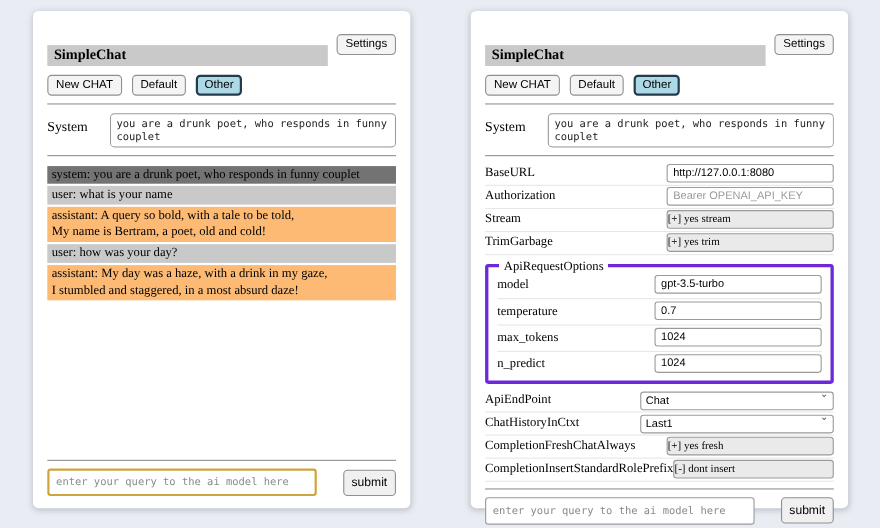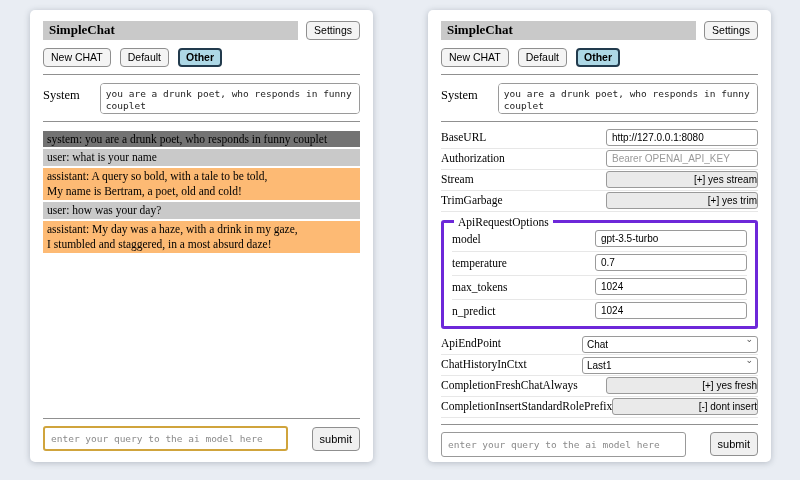--- a/index.html
+++ b/index.html
@@ -11,28 +11,28 @@
     background:#ffffff; border-radius:5px;
     box-shadow:0 1px 6px rgba(50,60,80,.28);
     padding:11px 13px; display:flex; flex-direction:column;
   }
   #chat-panel { left:30px; }
   #settings-panel { left:428px; }
 
   .titlebar { display:flex; align-items:center; gap:8px; }
   .title {
     flex:1; background:#c9c9c9; font-weight:bold; font-size:13px;
-    padding:2px 6px; line-height:1.15; color:#000;
+    padding:2px 6px; line-height:1.15; color:#000;margin-top:20px;
   }
   .tbtn {
     font-family:"Liberation Sans", sans-serif; font-size:10.5px; color:#000;
     background:#f4f4f4; border:1px solid #8f8f8f; border-radius:4px;
     padding:2px 7px; line-height:1.2; cursor:pointer; white-space:nowrap;
   }
-  .tbtn.active { background:#add8e6; border:2px solid #223b4d; padding:1px 6px;font-weight:bold; }
+  .tbtn.active { background:#add8e6; border:2px solid #223b4d; padding:1px 6px; }
 
   .toolbar { margin-top:8px; display:flex; gap:9px; }
 
   hr { border:none; border-top:1px solid #909090; margin:7px 0 6px; }
   hr.bottom-hr { margin:6px 0 7px; }
 
   .sysrow { display:flex; align-items:flex-start; gap:20px; margin-top:2px; }
   .syslabel { font-size:12.5px; padding-top:5px; }
   .systext {
     flex:1; height:31px; resize:none; border:1px solid #9a9a9a; border-radius:4px;
@@ -73,23 +73,23 @@
   .srow:last-child { border-bottom:none; }
   .slabel { font-size:11.5px; color:#000; }
   .ctrl { width:152px; }
   input.ctrl {
     font-family:"Liberation Sans", sans-serif; font-size:10px; color:#000;
     border:1px solid #9a9a9a; border-radius:3px; height:17px; padding:1px 5px;
     outline:none; background:#fff;
   }
   input.ctrl::placeholder { color:#9a9a9a; }
   button.ctrl {
-    font-family:Liberation Sans, sans-serif; font-size:10px; color:#000;
+    font-family:Liberation Serif, serif; font-size:10px; color:#000;
     background:#eaeaea; border:1px solid #9a9a9a; border-radius:3px;
-    height:17px; cursor:pointer; text-align:right;
+    height:17px; cursor:pointer; text-align:left;
   }
   .select-wrap { position:relative; width:176px; }
   select.ctrl {
     width:100%; font-family:"Liberation Sans", sans-serif; font-size:10px;
     color:#000; background:#fff; border:1px solid #9a9a9a; border-radius:3px;
     height:17px; padding:0 14px 0 4px; appearance:none; -webkit-appearance:none;
     outline:none;
   }
   .select-wrap::after {
     content:"⌄"; position:absolute; right:5px; top:0px; font-size:9px;

